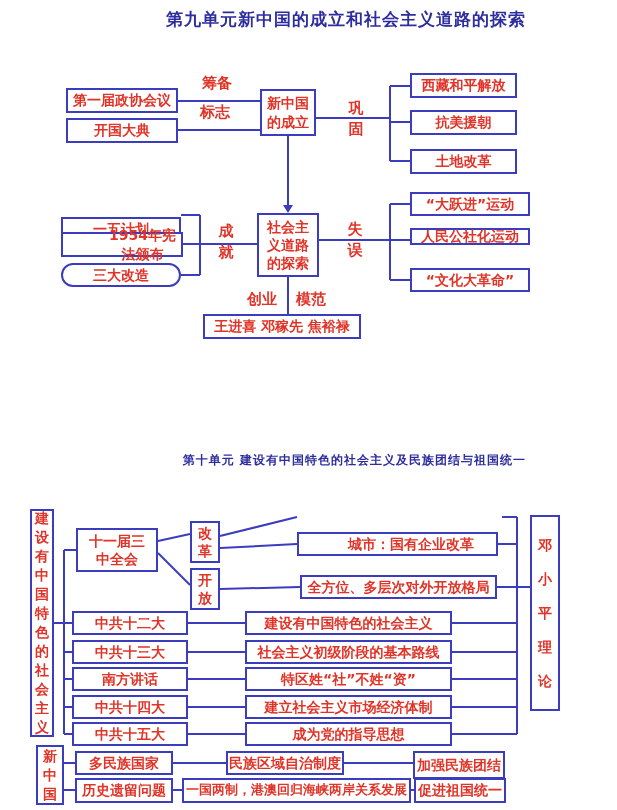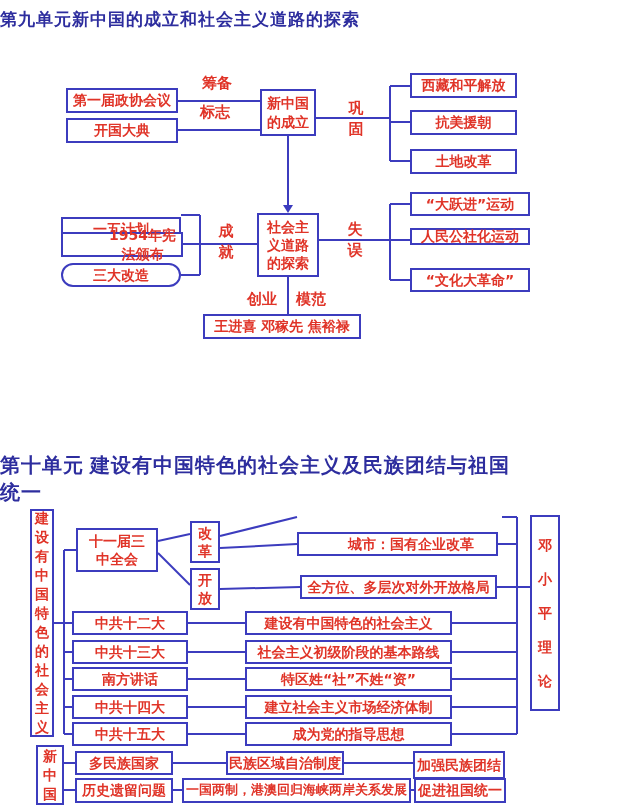--- a/index.html
+++ b/index.html
@@ -10,21 +10,21 @@
   }
   html,body{margin:0;padding:0;background:#e9e9e9;}
   #canvas{
     position:relative;width:617px;height:810px;background:var(--page_bg);
     font-family:"DejaVu Sans","Liberation Sans",sans-serif;overflow:hidden;
   }
   #wires{position:absolute;left:0;top:0;width:617px;height:810px;pointer-events:none;}
   #wires line{stroke:var(--line_color);stroke-width:2;}
   #wires polygon{fill:var(--line_color);}
   .title{
-    position:absolute;left:0;width:526px;text-align:left;
+    position:absolute;left:0;width:526px;text-align:right;
     color:var(--title_color);font-weight:bold;letter-spacing:1px;
   }
   .box{
     position:absolute;box-sizing:border-box;border:2px solid var(--line_color);
     background:#fff;color:var(--text_color);font-weight:bold;font-size:14px;
     display:flex;align-items:center;justify-content:center;text-align:center;
     white-space:pre-line;line-height:1.3;
   }
   .vbox{white-space:normal;word-break:break-all;}
   .lbl{
@@ -119,21 +119,21 @@
 的探索</div>
   <div class="lbl vlbl" style="left:346px;top:219px;">失误</div>
   <div class="box" style="left:410px;top:192px;width:120px;height:24px;">“大跃进”运动</div>
   <div class="box" style="left:410px;top:228px;width:120px;height:17px;">人民公社化运动</div>
   <div class="box" style="left:410px;top:268px;width:120px;height:24px;">“文化大革命”</div>
 
   <div class="lbl" style="left:245px;top:290px;width:34px;">创业</div>
   <div class="lbl" style="left:294px;top:290px;width:34px;">模范</div>
   <div class="box" style="left:203px;top:314px;width:158px;height:25px;">王进喜 邓稼先 焦裕禄</div>
 
-  <div class="title" style="top:452px;font-size:20px;font-family:Liberation Serif, serif;">第十单元 建设有中国特色的社会主义及民族团结与祖国统一</div>
+  <div class="title" style="top:452px;font-size:12px;">第十单元 建设有中国特色的社会主义及民族团结与祖国统一</div>
 
   <div class="box vbox" style="left:30px;top:509px;width:24px;height:228px;line-height:19px;padding:0 2px;">建设有中国特色的社会主义</div>
   <div class="box" style="left:76px;top:528px;width:82px;height:44px;">十一届三
 中全会</div>
   <div class="box vbox" style="left:190px;top:521px;width:30px;height:42px;line-height:18px;padding:0 5px;">改革</div>
   <div class="box vbox" style="left:190px;top:568px;width:30px;height:42px;line-height:18px;padding:0 6px;">开放</div>
   <div class="box" style="left:297px;top:532px;width:201px;height:24px;padding-left:27px;">城市：国有企业改革</div>
   <div class="box" style="left:300px;top:575px;width:197px;height:24px;">全方位、多层次对外开放格局</div>
   <div class="box vbox" style="left:530px;top:515px;width:30px;height:196px;line-height:34px;padding:0 5px;">邓小平理论</div>
 

